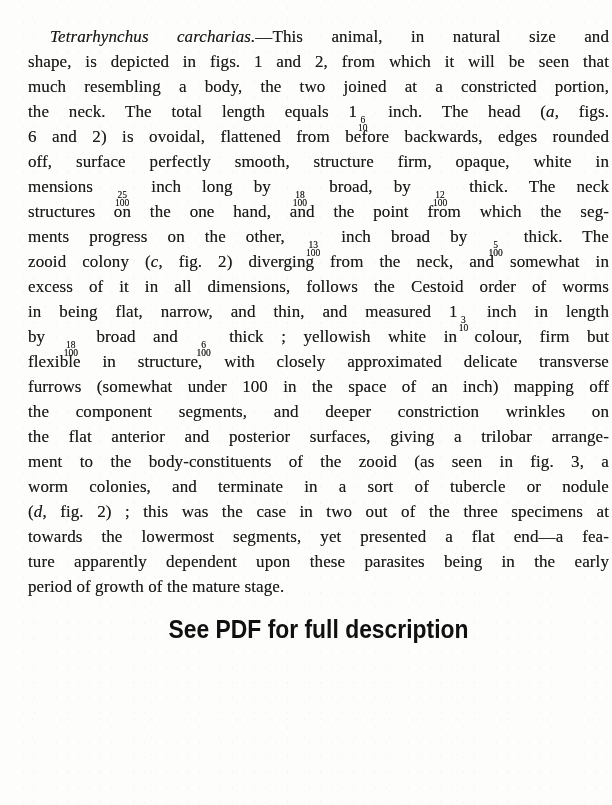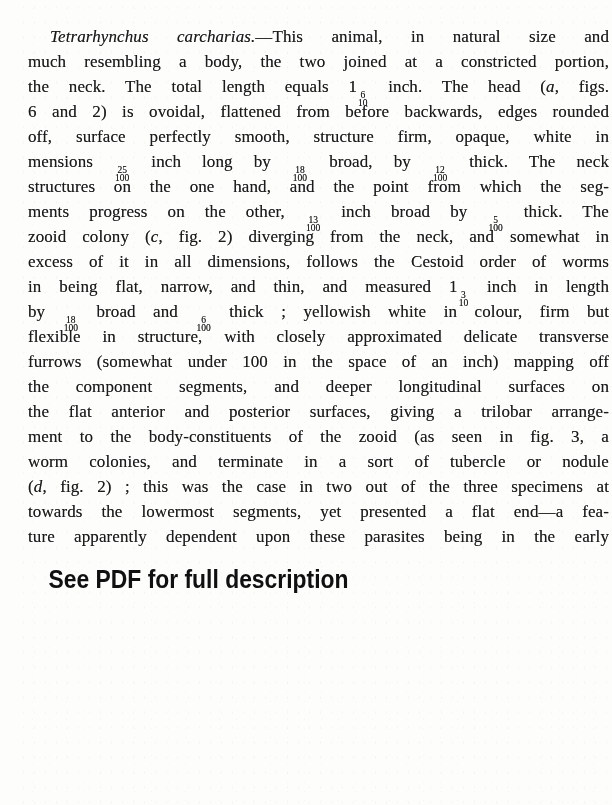--- a/index.html
+++ b/index.html
@@ -59,39 +59,40 @@
     line-height: 8px;
     letter-spacing: 0;
     padding: 0 1px;
     text-shadow: 0 0 0.4px rgba(20,20,20,0.6);
   }
   .frac .num, .frac .den {
     display: block;
   }
   .caption-row {
     margin-top: 15px;
-    text-align: left;
+    text-align: center;
   }
   .caption {
     display: inline-block;
     font-family: "Liberation Sans", sans-serif;
     font-weight: 700;
     font-size: 26px;
     line-height: 30px;
     color: #101010;
     transform: scaleX(0.88);
     transform-origin: 50% 50%;
   }
 </style>
 </head>
 <body>
 
 <div class="page">
   <div class="textblock">
       <div class="line indent"><em>Tetrarhynchus carcharias.</em>—This animal, in natural size and</div>
+      <div class="line">shape, is depicted in figs. 1 and 2, from which it will be seen that</div>
       <div class="line">much resembling a body, the two joined at a constricted portion,</div>
       <div class="line">the neck. The total length equals 1<span class="frac">
           <span class="num">6</span>
           <span class="den">10</span>
         </span> inch. The head (<em>a</em>, figs.</div>
       <div class="line">6 and 2) is ovoidal, flattened from before backwards, edges rounded</div>
       <div class="line">off, surface perfectly smooth, structure firm, opaque, white in</div>
       <div class="line">mensions <span class="frac">
           <span class="num">25</span>
           <span class="den">100</span>
@@ -118,24 +119,25 @@
         </span> inch in length</div>
       <div class="line">by <span class="frac">
           <span class="num">18</span>
           <span class="den">100</span>
         </span> broad and <span class="frac">
           <span class="num">6</span>
           <span class="den">100</span>
         </span> thick ; yellowish white in colour, firm but</div>
       <div class="line">flexible in structure, with closely approximated delicate transverse</div>
       <div class="line">furrows (somewhat under 100 in the space of an inch) mapping off</div>
-      <div class="line">the component segments, and deeper longitudinal surfaces on</div>
+      <div class="line">the component segments, and deeper constriction wrinkles on</div>
       <div class="line">the flat anterior and posterior surfaces, giving a trilobar arrange-</div>
       <div class="line">ment to the body-constituents of the zooid (as seen in fig. 3, a</div>
       <div class="line">worm colonies, and terminate in a sort of tubercle or nodule</div>
       <div class="line">(<em>d</em>, fig. 2) ; this was the case in two out of the three specimens at</div>
       <div class="line">towards the lowermost segments, yet presented a flat end—a fea-</div>
       <div class="line">ture apparently dependent upon these parasites being in the early</div>
+      <div class="line last">period of growth of the mature stage.</div>
     </div>
   <div class="caption-row">
     <span class="caption">See PDF for full description</span>
   </div>
 </div>
 
 </body></html>

